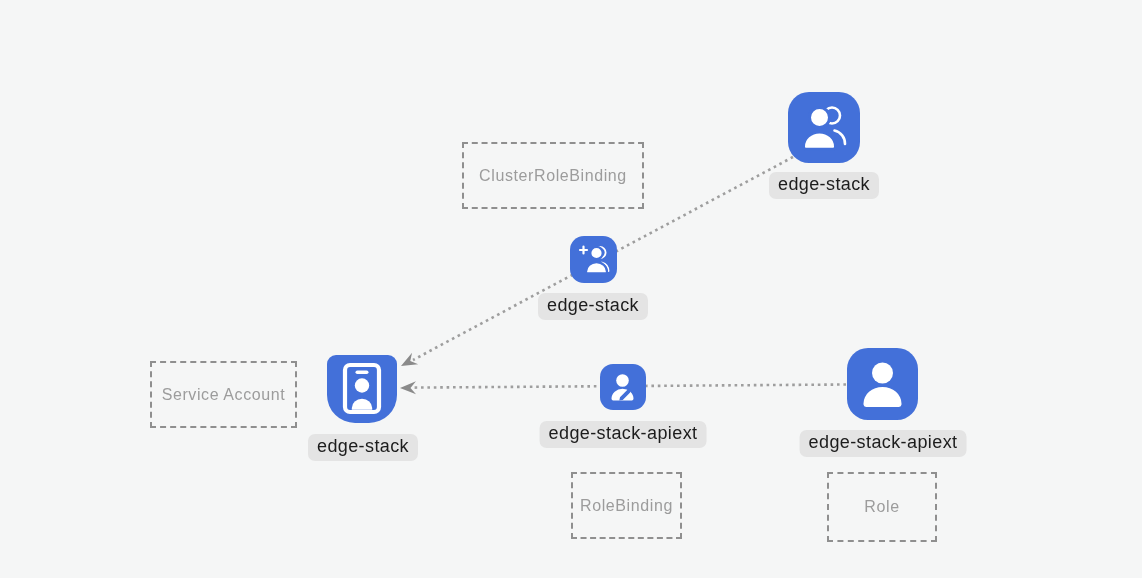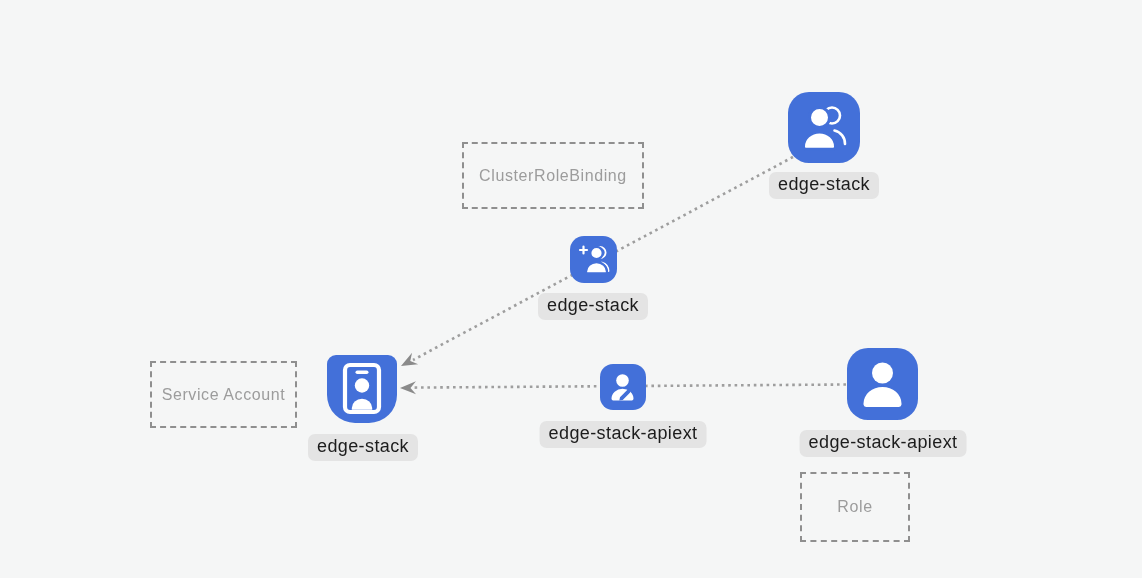--- a/index.html
+++ b/index.html
@@ -60,21 +60,21 @@
     padding:2px 9px 4px 9px;
     border-radius:7px;
     white-space:nowrap;
     z-index:4;
   }
   
   #kindbox-clusterrole       {left:768px; top:13px;  width:111px; height:66px;}
   #kindbox-clusterrolebinding{left:462px; top:142px; width:182px; height:67px;}
   #kindbox-serviceaccount    {left:150px; top:361px; width:147px; height:67px;}
   #kindbox-rolebinding       {left:571px; top:472px; width:111px; height:67px;}
-  #kindbox-role              {left:800px; top:472px; width:110px; height:70px;}
+  #kindbox-role              {left:827px; top:472px; width:110px; height:70px;}
   
   #icon-clusterrole       {left:788px; top:92px;  width:72px; height:71px; border-radius:21px;}
   #icon-clusterrolebinding{left:570px; top:236px; width:47px; height:47px; border-radius:14px;}
   #icon-serviceaccount    {left:327px; top:355px; width:70px; height:68px; border-radius:9px 9px 28px 28px;}
   #icon-rolebinding       {left:600px; top:364px; width:46px; height:46px; border-radius:13px;}
   #icon-role              {left:847px; top:348px; width:71px; height:72px; border-radius:21px;}
   
   #chip-clusterrole       {left:824px; top:172px;}
   #chip-clusterrolebinding{left:593px; top:293px;}
   #chip-serviceaccount    {left:363px; top:434px;}
@@ -95,20 +95,23 @@
       <line class="dotted" x1="846" y1="384.5" x2="413" y2="387.6"></line>
       <path class="arrow" d="M0,0 L-16,-6.5 L-10.5,0 L-16,6.5 Z" transform="translate(400,388) rotate(179.5)"></path>
     </g>
   </svg>
 
   <div class="kind-box" id="kindbox-clusterrolebinding">
     <span>ClusterRoleBinding</span>
   </div>
   <div class="kind-box" id="kindbox-serviceaccount">
     <span>Service Account</span>
+  </div>
+  <div class="kind-box" id="kindbox-rolebinding">
+    <span>RoleBinding</span>
   </div>
   <div class="kind-box" id="kindbox-role">
     <span>Role</span>
   </div>
 
   <div class="node-icon" id="icon-clusterrole">
     <svg width="72" height="71" viewBox="0 0 72 71">
       <circle class="stroke-glyph" cx="44" cy="23.5" r="8" fill="none" stroke-width="2.6"></circle>
       <path class="stroke-glyph" d="M46.5,38.5 a13.5,13.5 0 0 1 10.5,13.5" fill="none" stroke-width="2.6" stroke-linecap="round"></path>
       <circle class="fill-glyph stroke-blue" cx="31.5" cy="25.5" r="10" stroke-width="3"></circle>

